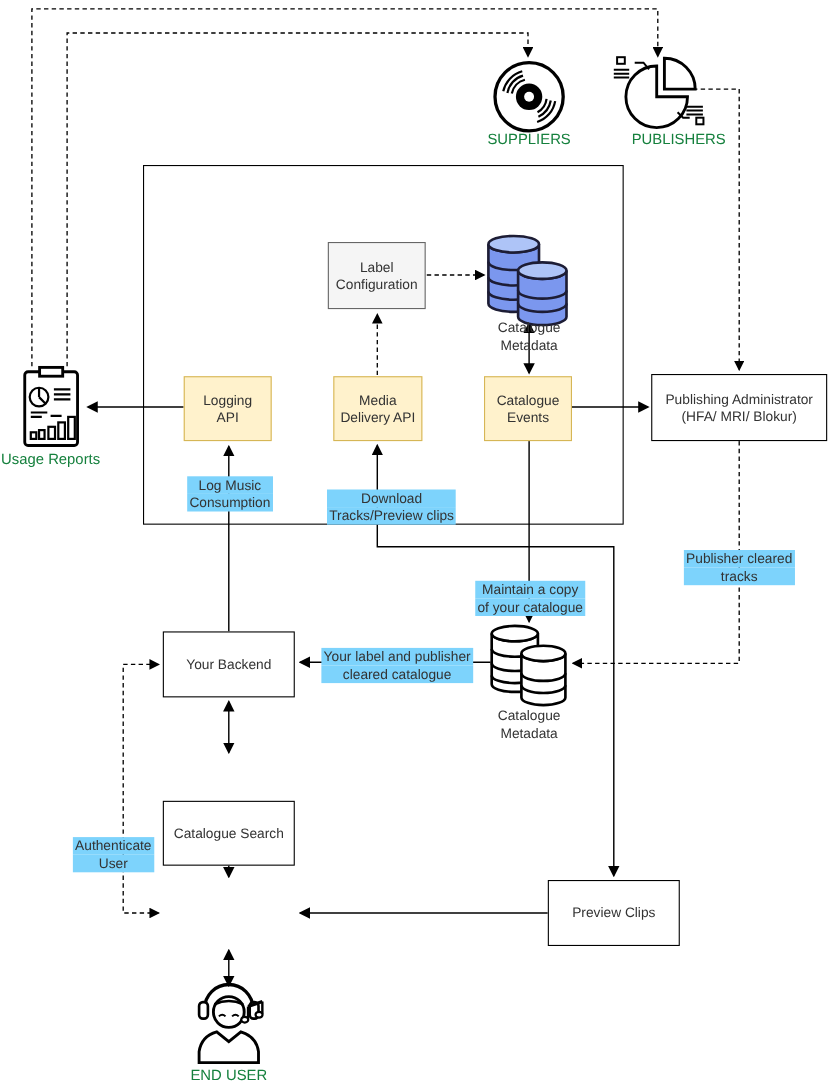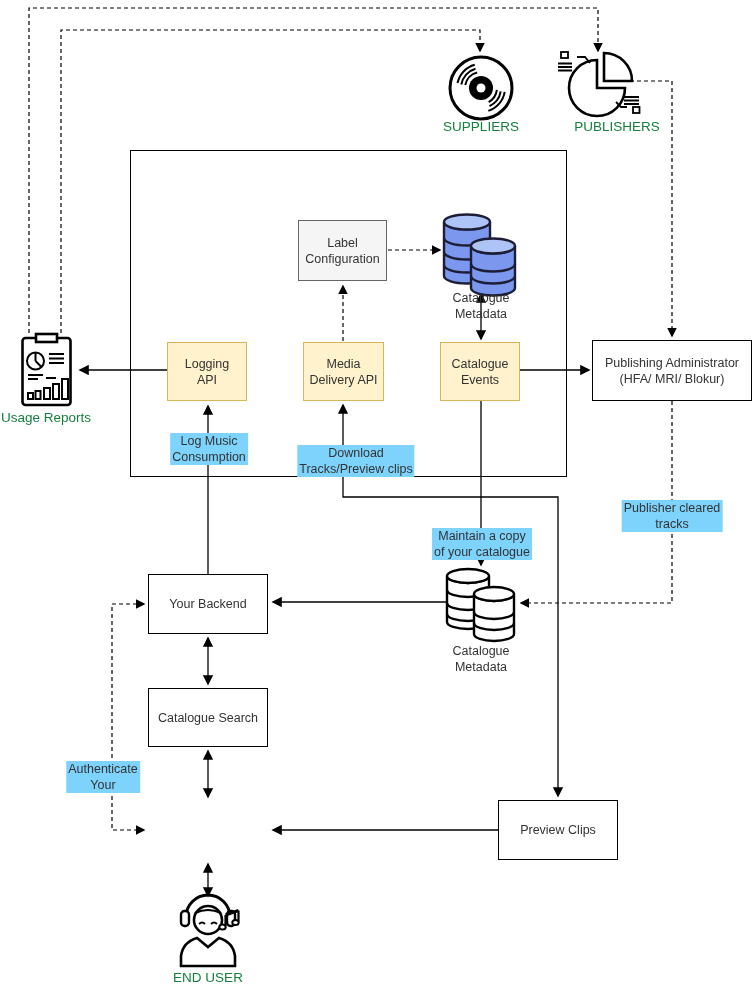--- a/index.html
+++ b/index.html
@@ -154,21 +154,21 @@
 
   <div class="node" style="left:592px;top:340px;width:160px;height:61px;">
     <span>Publishing Administrator</span>
     <span>(HFA/ MRI/ Blokur)</span>
   </div>
 
   <div class="node" style="left:148px;top:574px;width:120px;height:60px;">
     <span>Your Backend</span>
   </div>
 
-  <div class="node" style="left:148px;top:688px;width:120px;height:59px;">
+  <div class="node" style="left:148px;top:728px;width:120px;height:59px;">
     <span>Catalogue Search</span>
   </div>
 
 
   <div class="node" style="left:498px;top:800px;width:120px;height:60px;">
     <span>Preview Clips</span>
   </div>
 
   <div class="elabel caps" style="left:481px;top:119px;">
     <span>SUPPLIERS</span>
@@ -201,18 +201,22 @@
     <span>Tracks/Preview clips</span>
   </div>
   <div class="elabel bg" style="left:482px;top:528px;">
     <span>Maintain a copy</span>
     <span>of your catalogue</span>
   </div>
   <div class="elabel bg" style="left:672px;top:500px;">
     <span>Publisher cleared</span>
     <span>tracks</span>
   </div>
+  <div class="elabel bg" style="left:361px;top:589px;">
+    <span>Your label and publisher</span>
+    <span>cleared catalogue</span>
+  </div>
   <div class="elabel bg" style="left:103px;top:734px;margin-top:27px;">
     <span>Authenticate</span>
-    <span>Your</span>
+    <span>User</span>
   </div>
 
 </div>
 
 </body></html>

